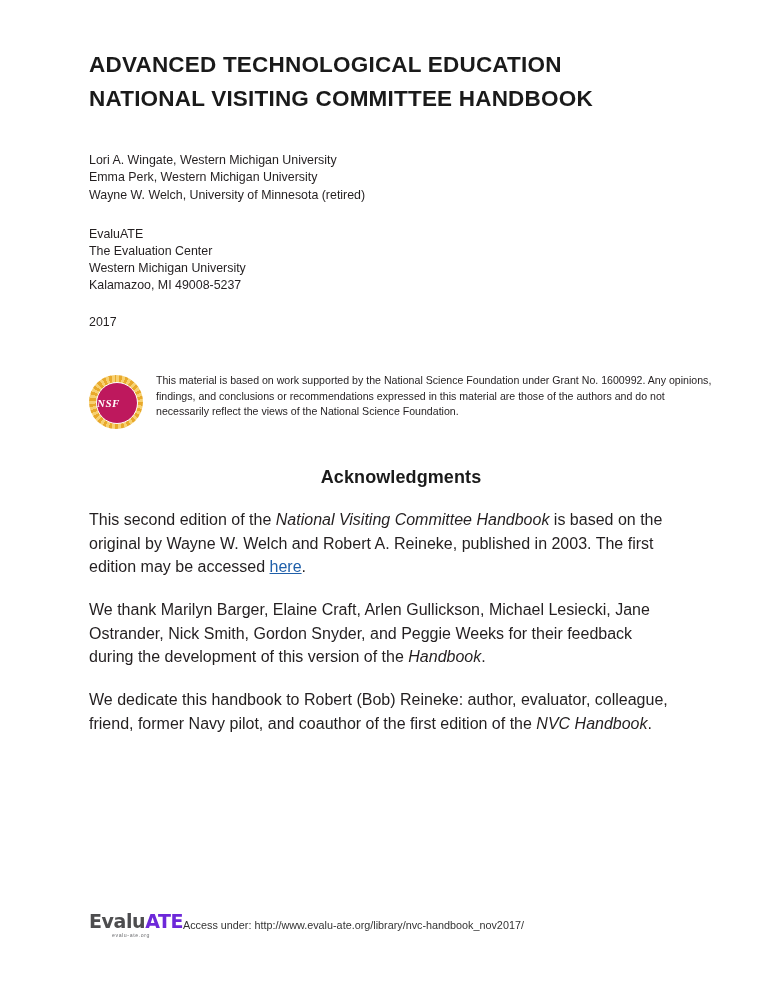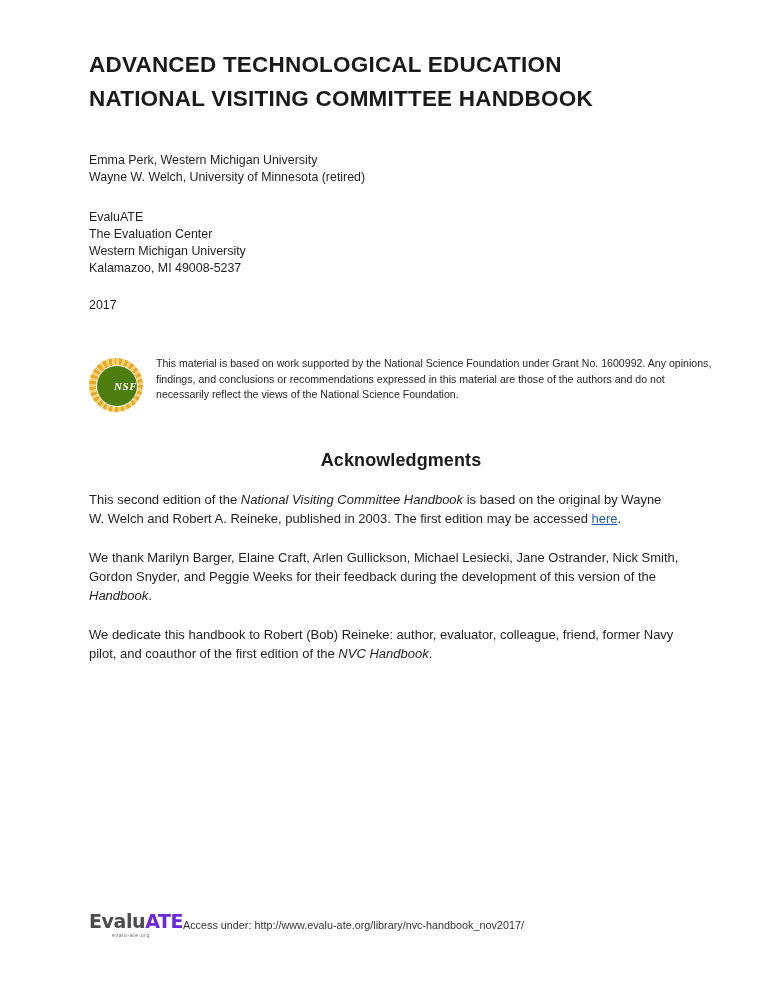--- a/index.html
+++ b/index.html
@@ -85,21 +85,21 @@
   h2.section-heading {
     margin: 38px 0 0 0;
     font-size: 18px;
     font-weight: bold;
     letter-spacing: 0.1px;
     color: #1a1a1a;
     text-align: center;
   }
   .para {
     margin-top: 20px;
-    font-size: 13px;
+    font-size: 16px;
     line-height: 1.46;
     color: #231f20;
     width: 590px;
   }
   .para em { font-style: italic; }
   a.inline-link {
     color: #1f5fa9;
     text-decoration: underline;
   }
 
@@ -143,25 +143,25 @@
     inset: 0;
     border-radius: 50%;
     background:
       repeating-conic-gradient(#f7d070 0deg 7deg, #e8a92b 7deg 14deg);
   }
   .nsf-seal-inner {
     position: absolute;
     left: 7px; top: 7px;
     width: 40px; height: 40px;
     border-radius: 50%;
-    background: #4d7c0f;
+    background: #be185d;
     border: 1.5px solid #ffffff;
     display: flex;
     align-items: center;
-    justify-content: flex-end;
+    justify-content: flex-start;
   }
   .nsf-seal-text {
     color: #ffffff;
     font-size: 11px;
     font-weight: bold;
     font-style: italic;
     letter-spacing: 0.5px;
     font-family: "Liberation Serif", serif;
   }
   .page-edge-shadow {
@@ -177,20 +177,21 @@
 
 <div class="page">
   <div class="content">
 
     <div class="title-block">
       <div class="title-line">ADVANCED TECHNOLOGICAL EDUCATION</div>
       <div class="title-line">NATIONAL VISITING COMMITTEE HANDBOOK</div>
     </div>
 
     <div class="authors">
+      <div>Lori A. Wingate, Western Michigan University</div>
       <div>Emma Perk, Western Michigan University</div>
       <div>Wayne W. Welch, University of Minnesota (retired)</div>
     </div>
 
     <div class="affiliation">
       <div>EvaluATE</div>
       <div>The Evaluation Center</div>
       <div>Western Michigan University</div>
       <div>Kalamazoo, MI 49008-5237</div>
     </div>

